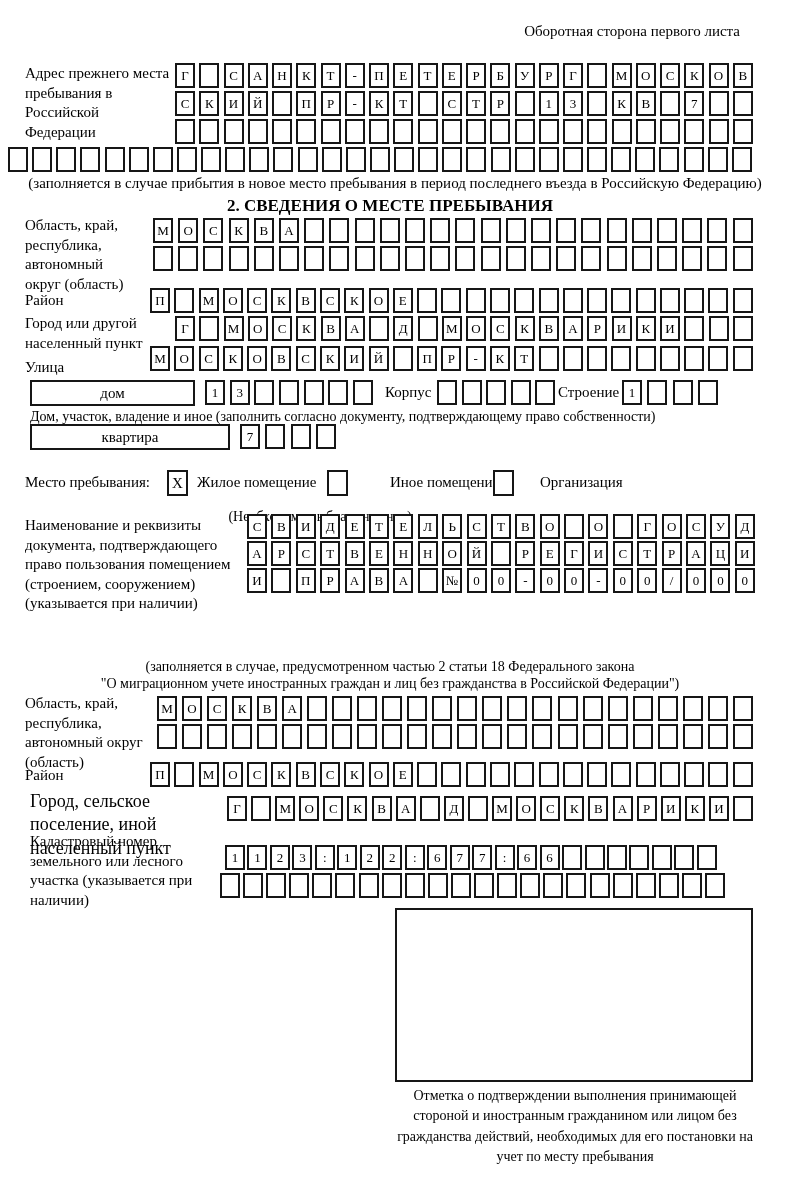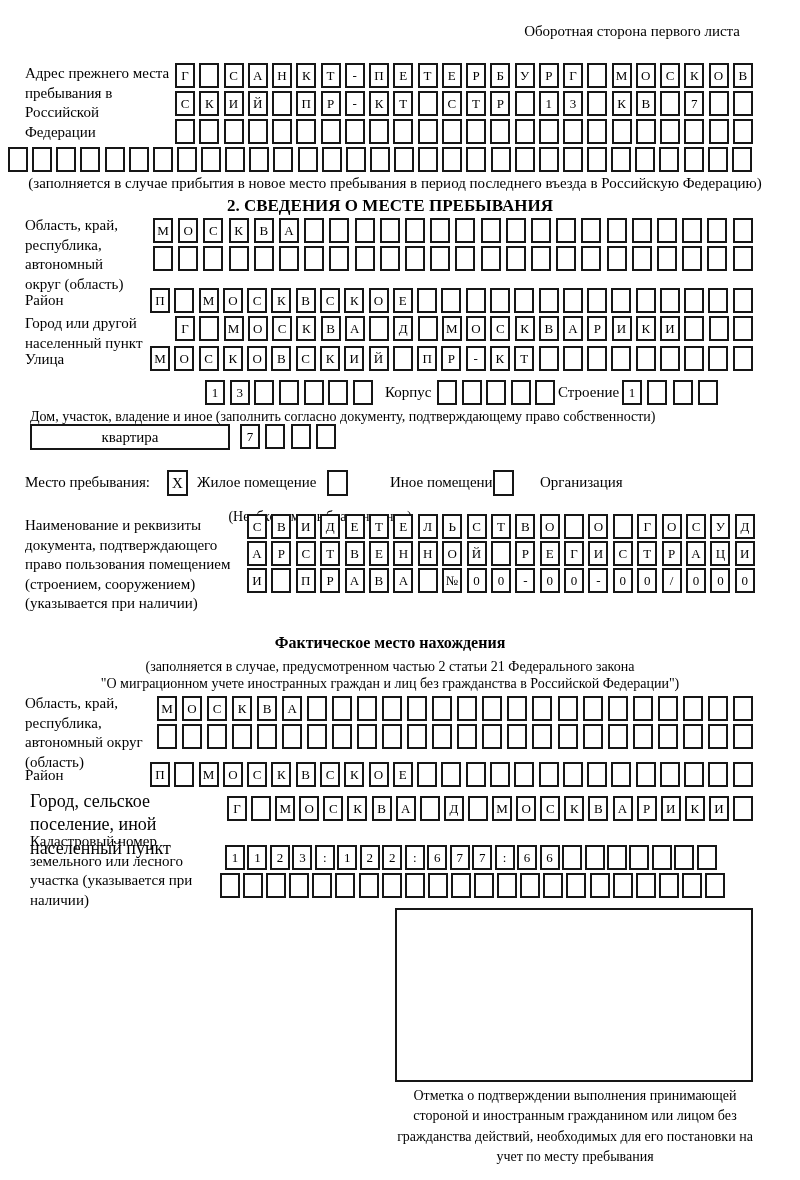--- a/index.html
+++ b/index.html
@@ -248,21 +248,21 @@
       <span class="cell">А</span>
       <span class="cell">Р</span>
       <span class="cell">И</span>
       <span class="cell">К</span>
       <span class="cell">И</span>
       <span class="cell"></span>
       <span class="cell"></span>
       <span class="cell"></span>
     </div>
 
-  <div class="lbl" style="left:25px;top:350px;">Улица</div>
+  <div class="lbl" style="left:25px;top:358px;">Улица</div>
   <div class="cellrow" style="left:150px;top:346px;width:603px;">
       <span class="cell">М</span>
       <span class="cell">О</span>
       <span class="cell">С</span>
       <span class="cell">К</span>
       <span class="cell">О</span>
       <span class="cell">В</span>
       <span class="cell">С</span>
       <span class="cell">К</span>
       <span class="cell">И</span>
@@ -277,20 +277,21 @@
       <span class="cell"></span>
       <span class="cell"></span>
       <span class="cell"></span>
       <span class="cell"></span>
       <span class="cell"></span>
       <span class="cell"></span>
       <span class="cell"></span>
       <span class="cell"></span>
     </div>
 
+  <div class="fieldbox" style="left:30px;top:380px;width:165px;">дом</div>
   <div class="cellrow" style="left:205px;top:380px;width:168px;">
       <span class="cell">1</span>
       <span class="cell">3</span>
       <span class="cell"></span>
       <span class="cell"></span>
       <span class="cell"></span>
       <span class="cell"></span>
       <span class="cell"></span>
     </div>
   <div class="inline-lbl" style="left:385px;top:384px;">Корпус</div>
@@ -391,22 +392,21 @@
       <span class="cell">0</span>
       <span class="cell">-</span>
       <span class="cell">0</span>
       <span class="cell">0</span>
       <span class="cell">/</span>
       <span class="cell">0</span>
       <span class="cell">0</span>
       <span class="cell">0</span>
     </div>
 
-  <div class="title center" style="left:0;top:634px;width:780px;font-size:16px;">Фактическое место нахождения</div>
-  <div class="lbl small center" style="left:0;top:658px;width:780px;">(заполняется в случае, предусмотренном частью 2 статьи 21 Федерального закона</div>
+  <div class="lbl small center" style="left:0;top:658px;width:780px;">(заполняется в случае, предусмотренном частью 2 статьи 18 Федерального закона</div>
   <div class="lbl small center" style="left:0;top:675px;width:780px;">"О миграционном учете иностранных граждан и лиц без гражданства в Российской Федерации")</div>
 
   <div class="lbl" style="left:25px;top:694px;width:138px;">Область, край, республика, автономный округ (область)</div>
   <div class="cellrow" style="left:157px;top:696px;width:596px;">
       <span class="cell">М</span>
       <span class="cell">О</span>
       <span class="cell">С</span>
       <span class="cell">К</span>
       <span class="cell">В</span>
       <span class="cell">А</span>

